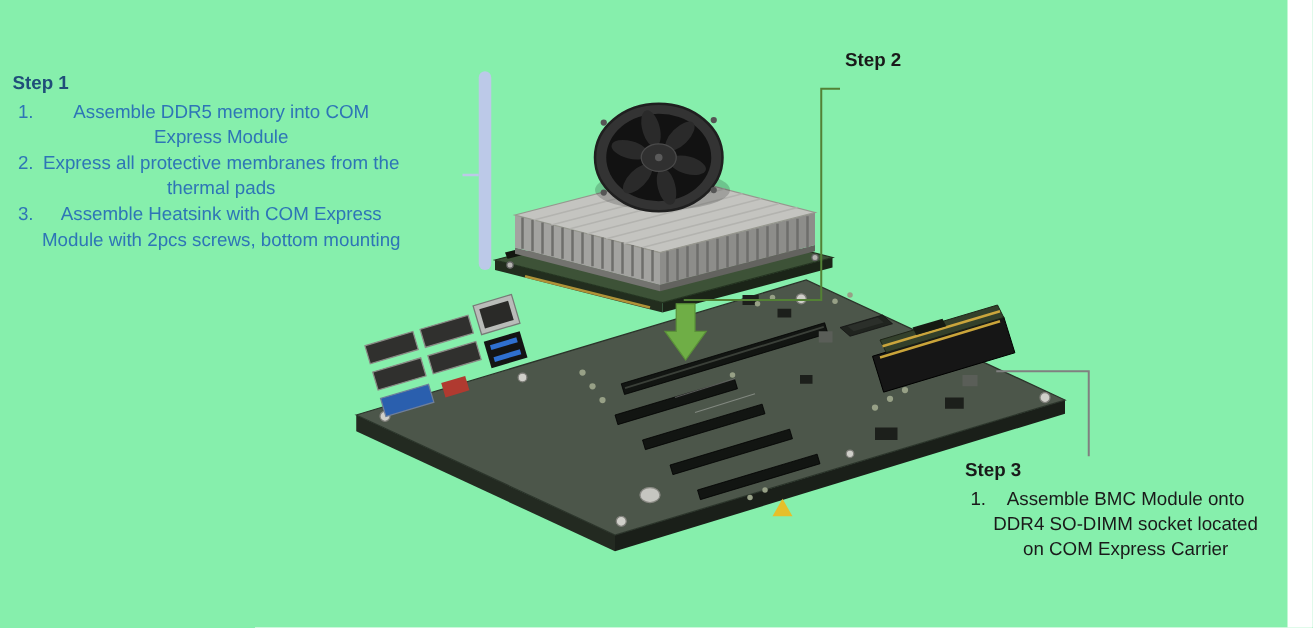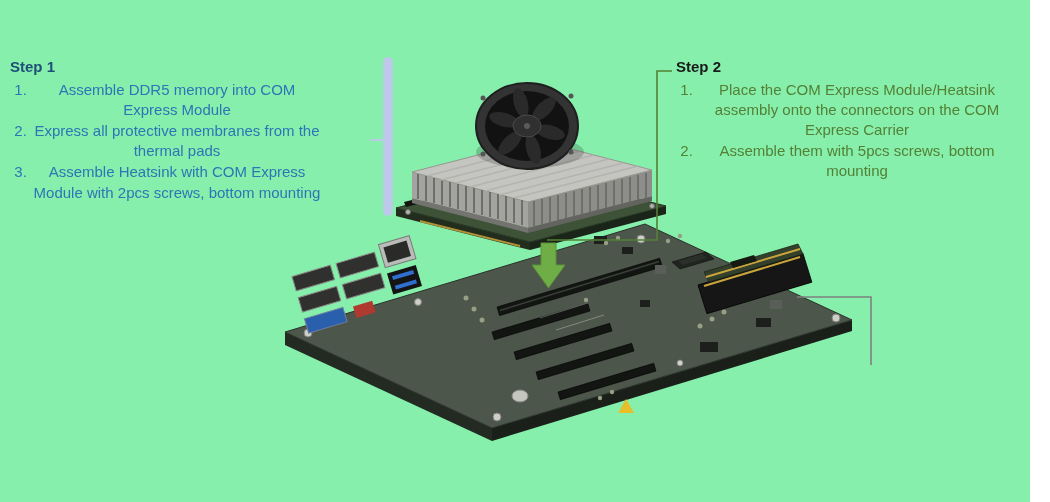--- a/index.html
+++ b/index.html
@@ -6,21 +6,21 @@
   .canvas{position:relative;width:1030px;height:502px;background:#86efac;overflow:hidden;
           font-family:"Liberation Sans",sans-serif;}
   svg.illustration{position:absolute;left:0;top:0;}
   .step{position:absolute;font-size:15px;line-height:1.34;}
   .step-title{font-weight:700;margin:0 0 3px 0;}
   .step ol{margin:0;padding:0 0 0 21px;}
   .step li{padding-left:1px;margin:0 0 1px 0;text-align:center;}
   .step1{left:10px;top:57px;width:312px;}
   .step1 .step-title{color:#1F4E79;}
   .step1 ol{color:#2E75B6;}
-  .step2{left:676px;top:57px;width:340px;}
+  .step2{left:676px;top:39px;width:340px;}
   .step2 .step-title{color:#1a1a1a;}
   .step2 ol{color:#538135;}
   .step3{left:772px;top:367px;width:235px;}
   .step3 .step-title{color:#1a1a1a;}
   .step3 ol{color:#1a1a1a;}
 </style>
 </head>
 <body>
 
 <div class="canvas">
@@ -197,20 +197,22 @@
     <div class="step-title">Step 1</div>
     <ol>
         <li>Assemble DDR5 memory into COM Express Module</li>
         <li>Express all protective membranes from the thermal pads</li>
         <li>Assemble Heatsink with COM Express Module with 2pcs screws, bottom mounting</li>
       </ol>
   </div>
 
   <div class="step step2">
     <div class="step-title">Step 2</div>
+  </div>
+
+  <div class="step step3">
+    <div class="step-title">Step 3</div>
     <ol>
-        <li>Place the COM Express Module/Heatsink assembly onto the connectors on the COM Express Carrier</li>
-        <li>Assemble them with 5pcs screws, bottom mounting</li>
+        <li>Assemble BMC Module onto DDR4 SO-DIMM socket located on COM Express Carrier</li>
       </ol>
   </div>
 
-
 </div>
 
 </body></html>

